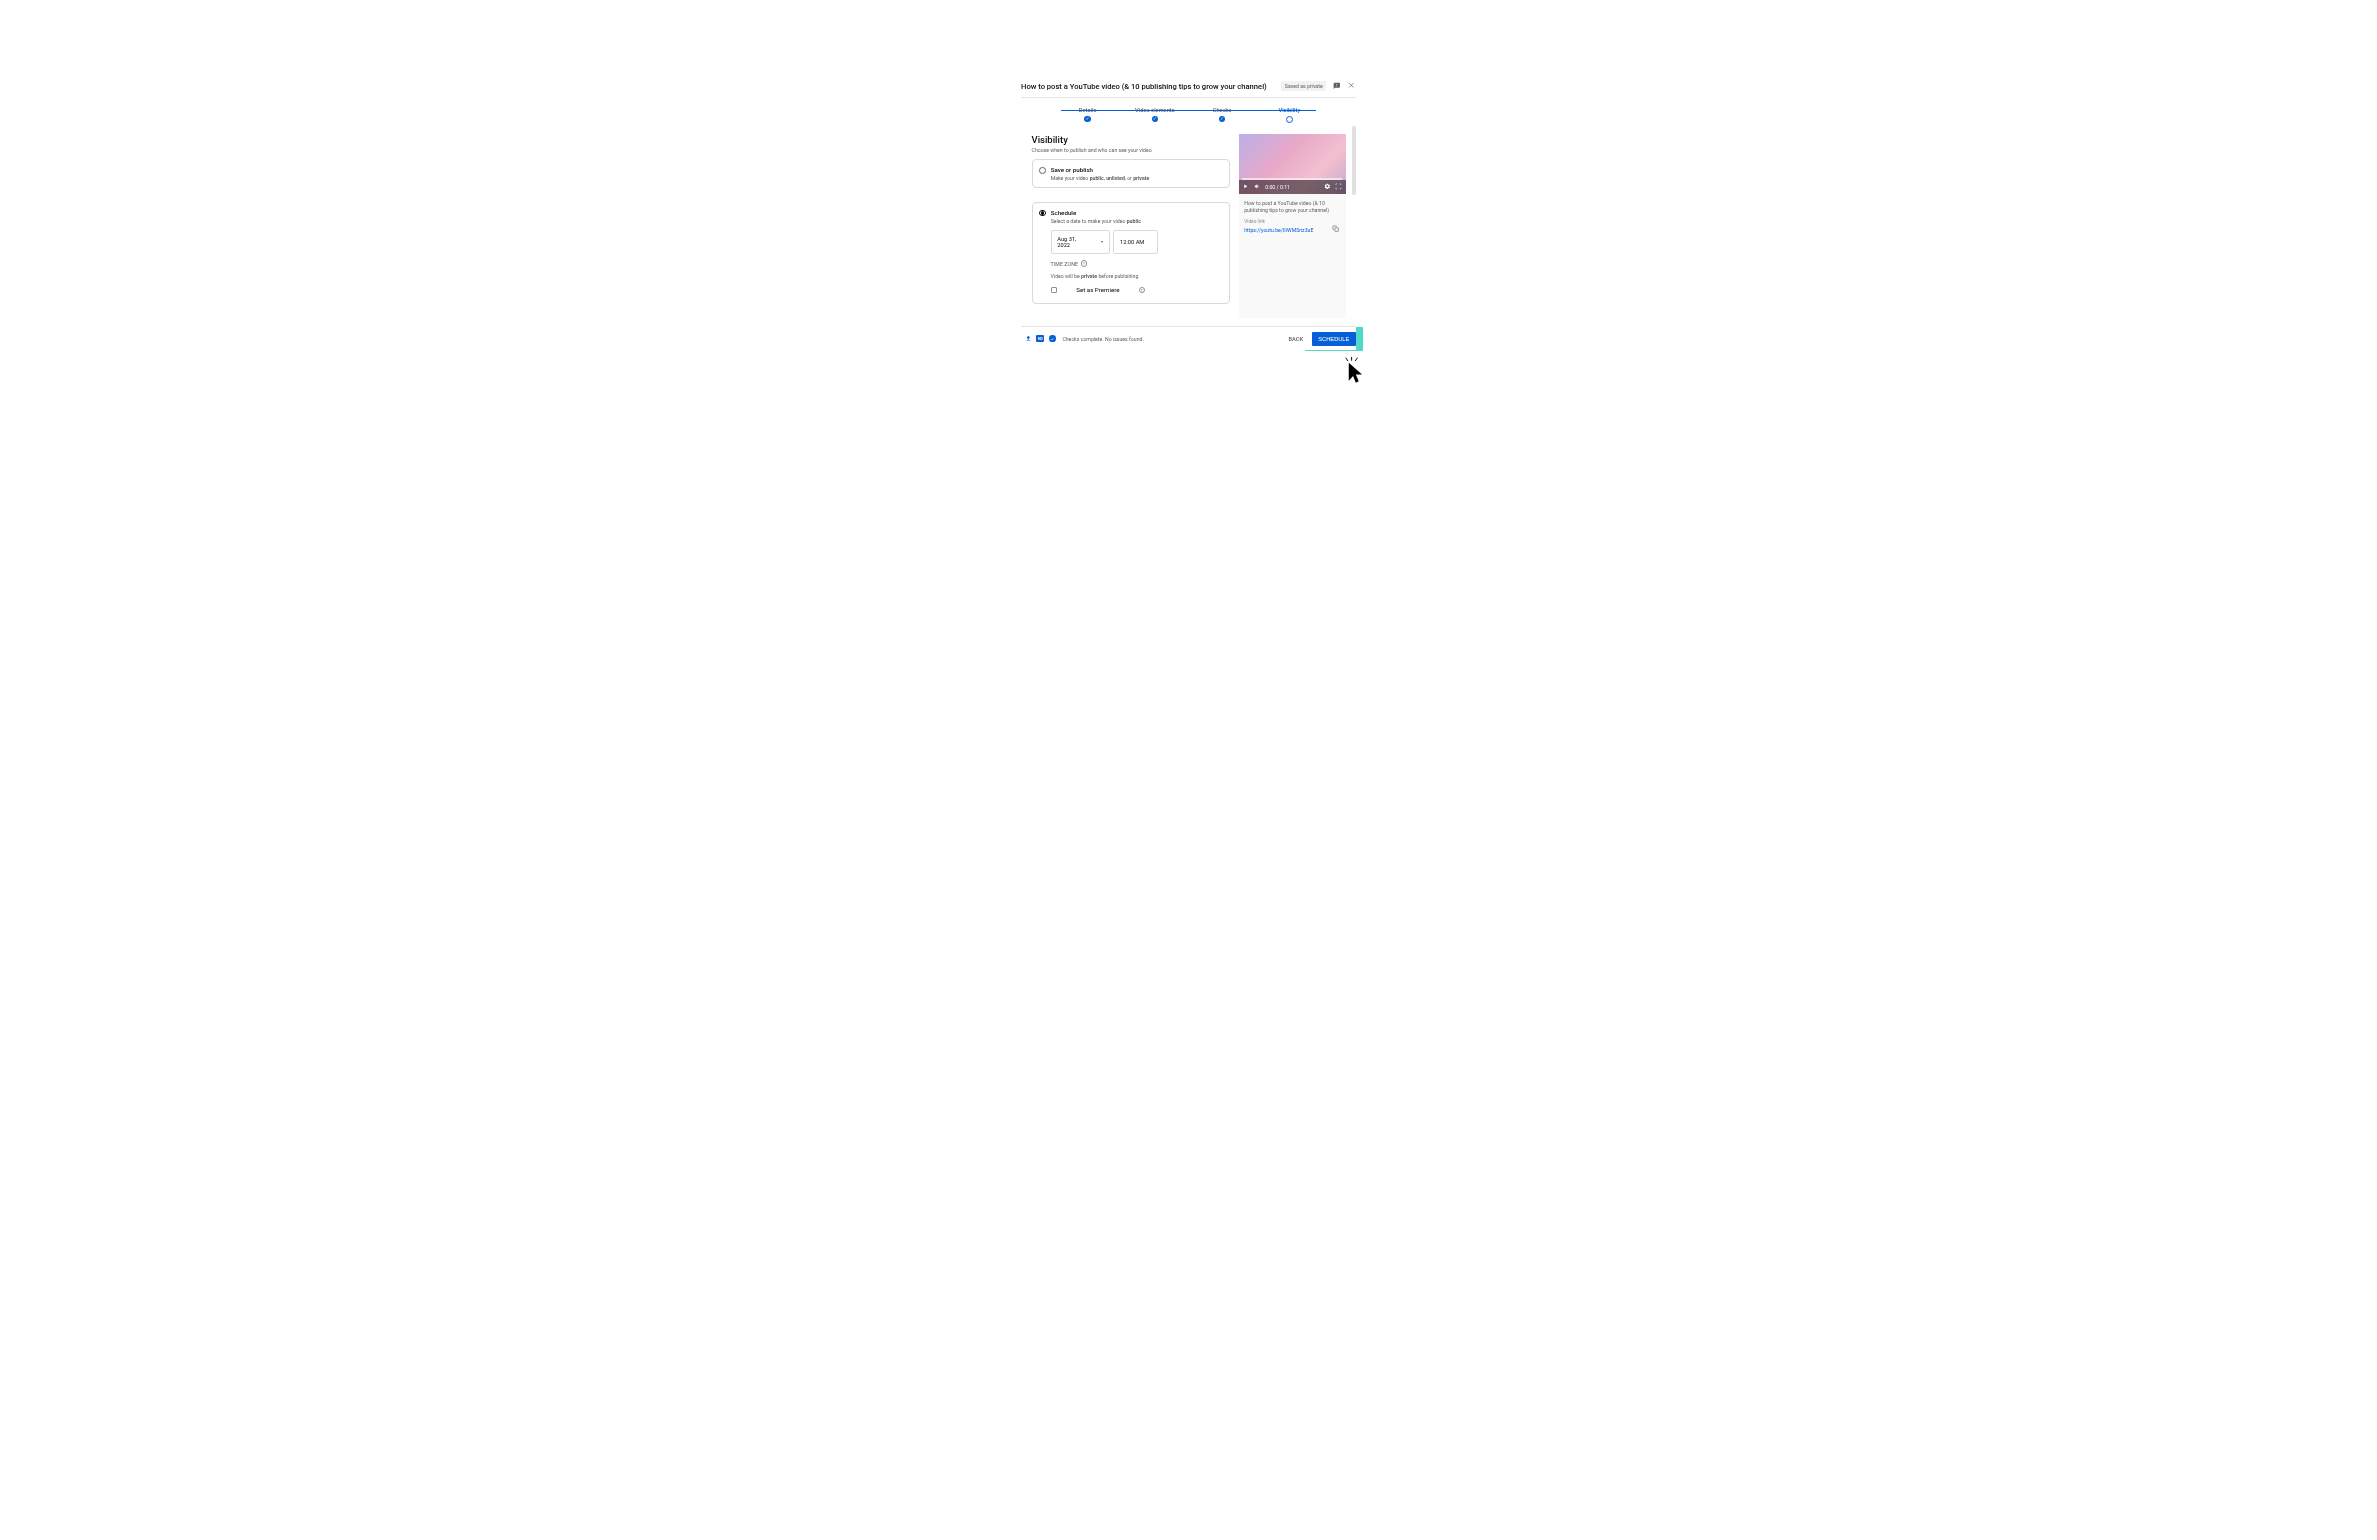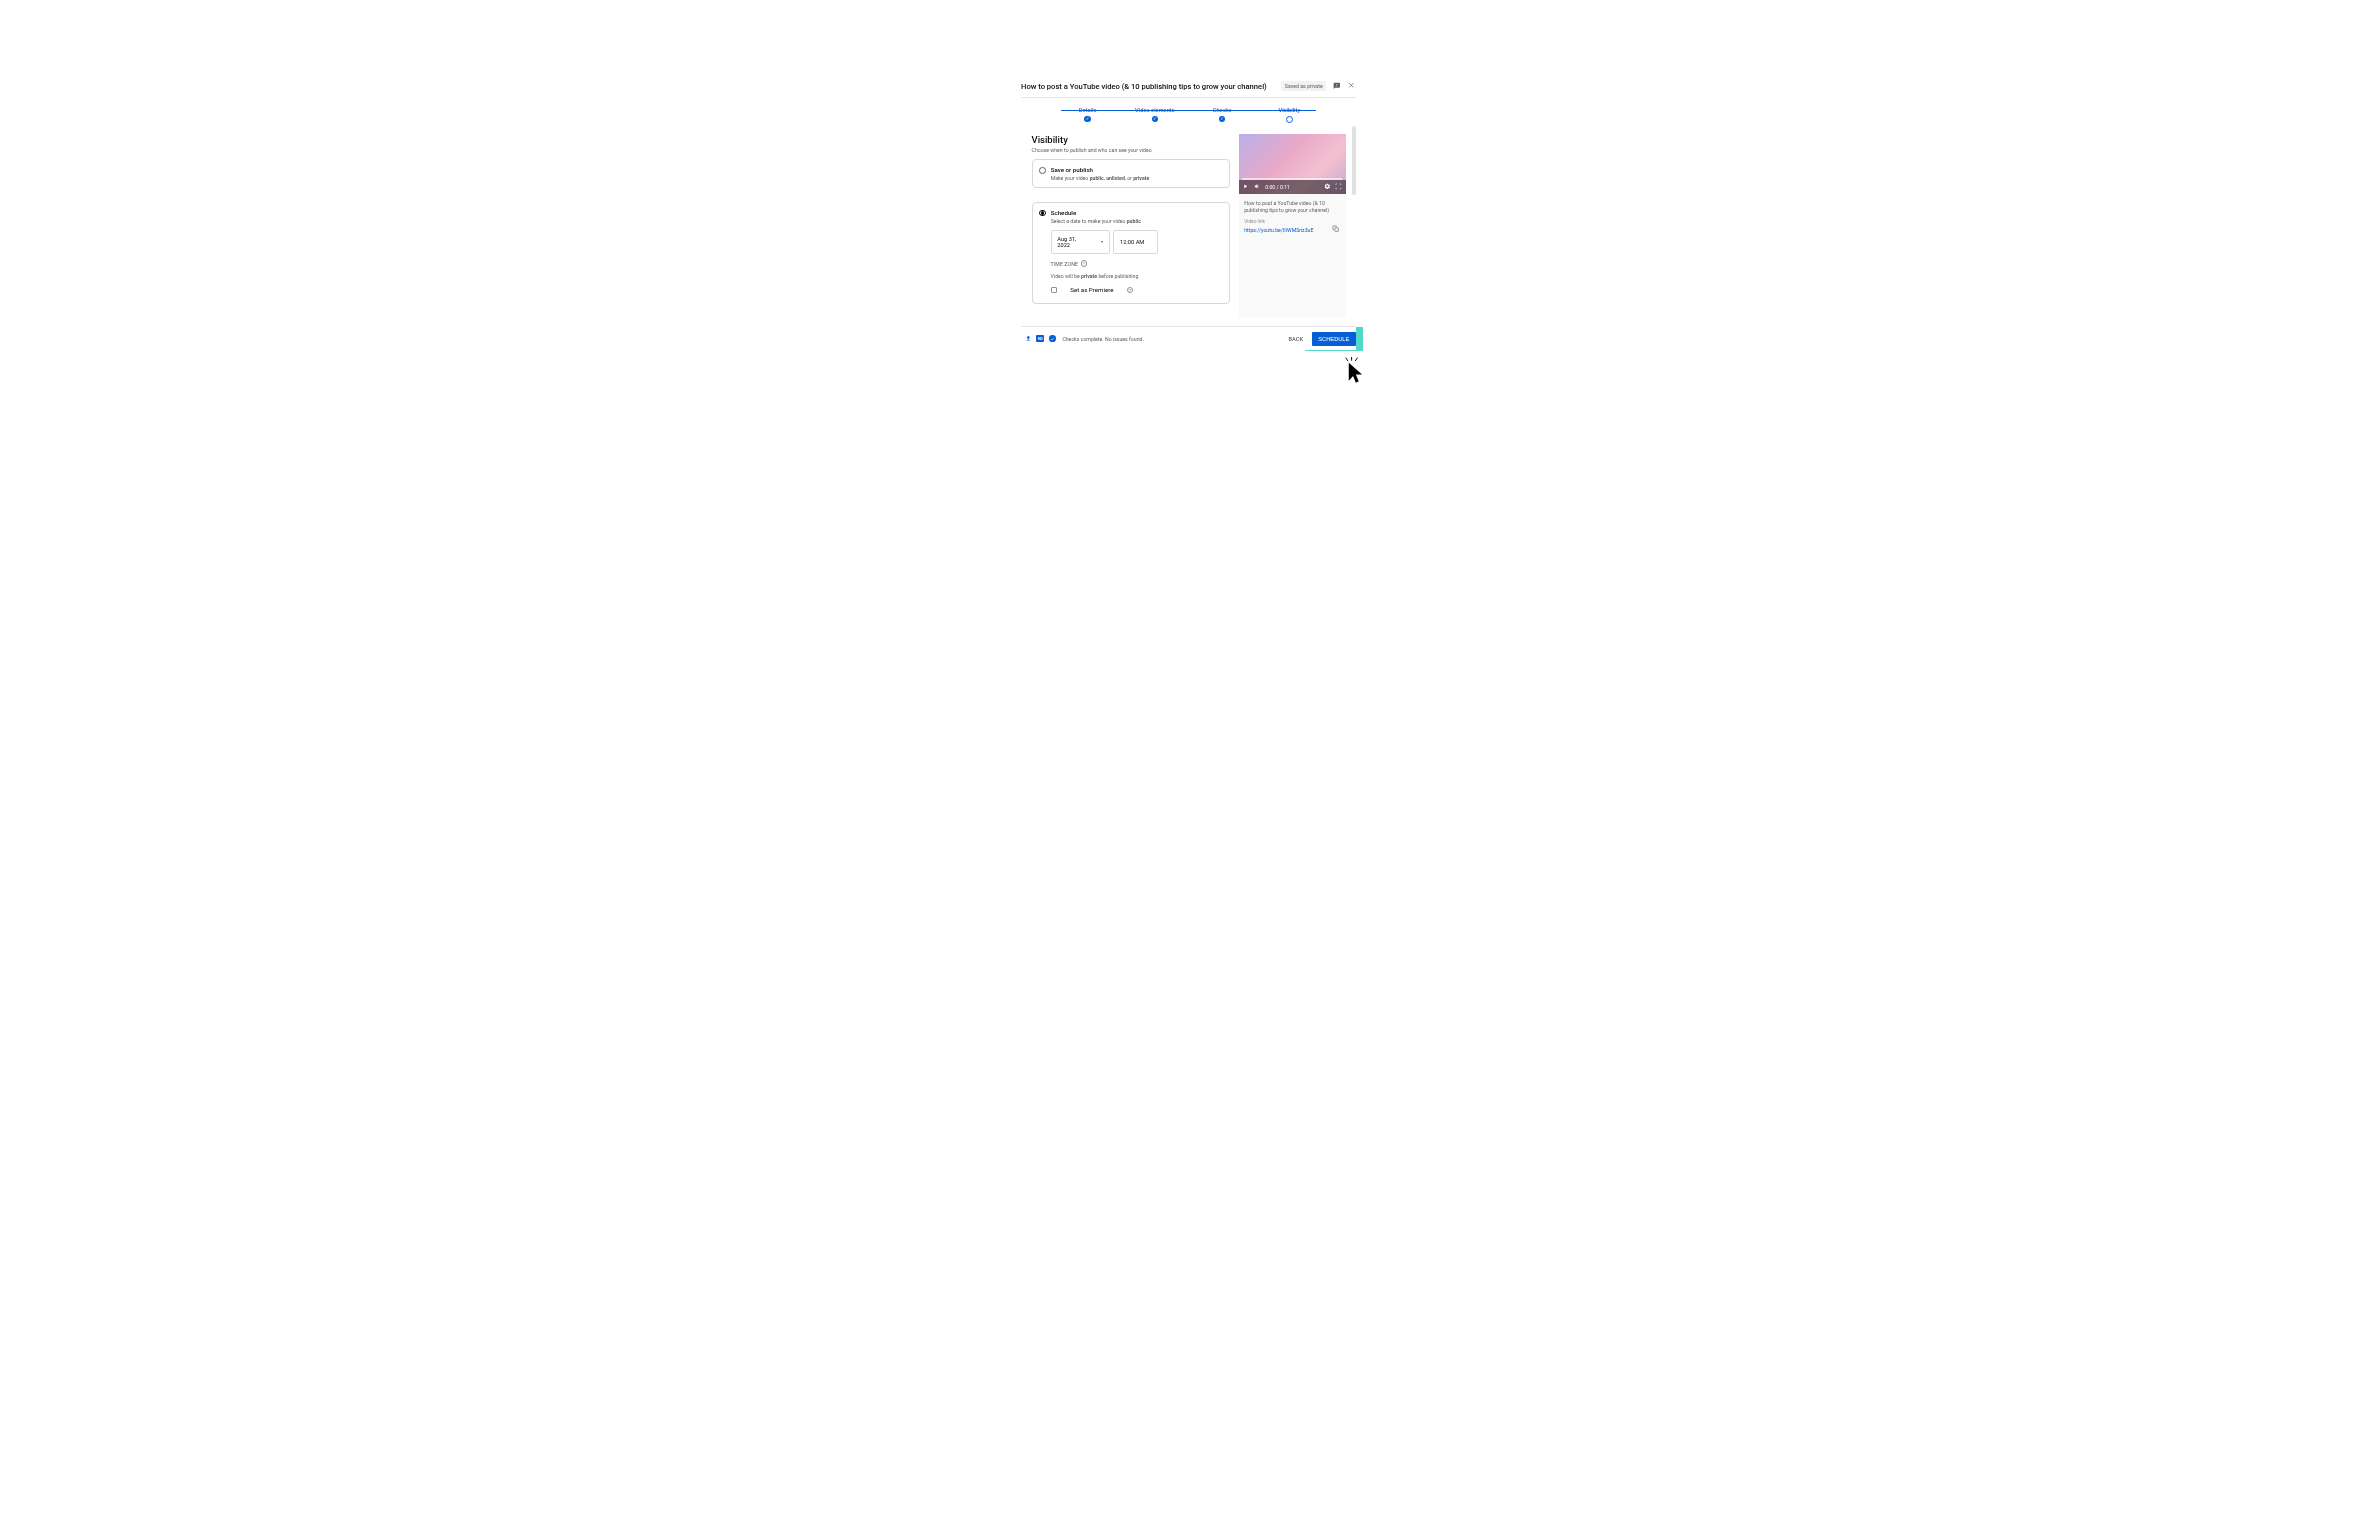--- a/index.html
+++ b/index.html
@@ -207,21 +207,21 @@
     }
     .private-note {
       margin: 6.7px 0 6.7px 11.4px;
       font-size: 5.2px;
       color: #606060;
     }
     .premiere-row {
       margin-left: 11.4px;
       display: flex;
       align-items: center;
-      gap: 13px;
+      gap: 19px;
       font-size: 6.2px;
       color: #0d0d0d;
     }
     .checkbox {
       width: 6.7px; height: 6.7px;
       border: 1px solid #909090;
       border-radius: 1px;
     }
     .right-col {
       width: 107px;

